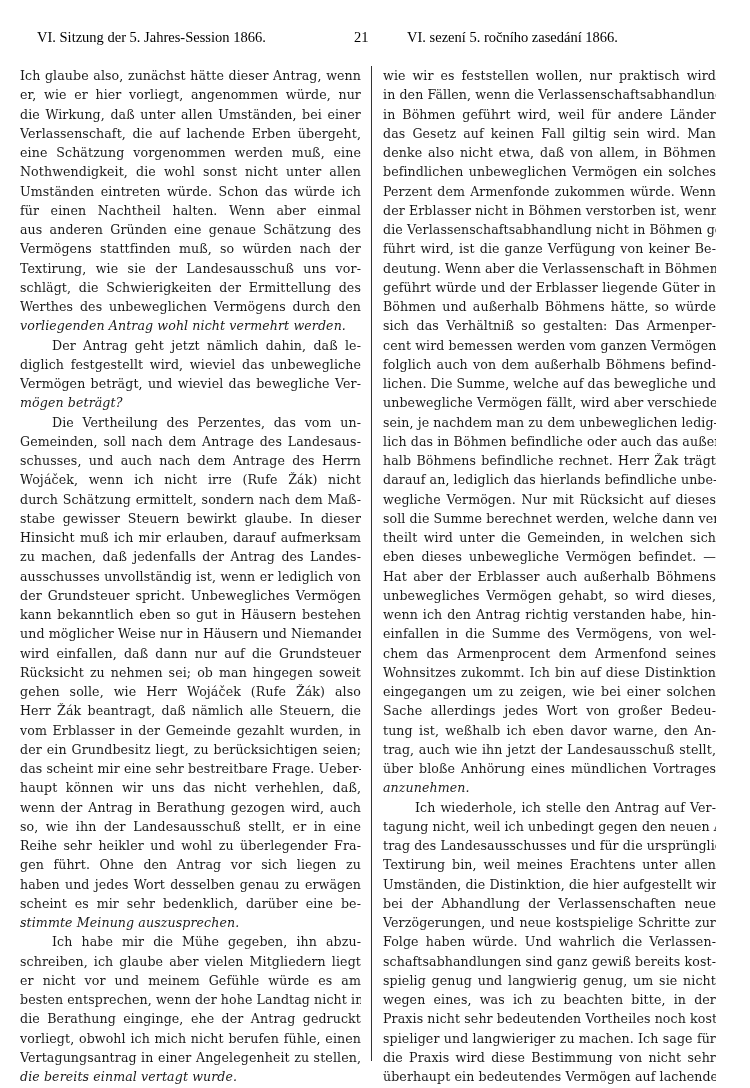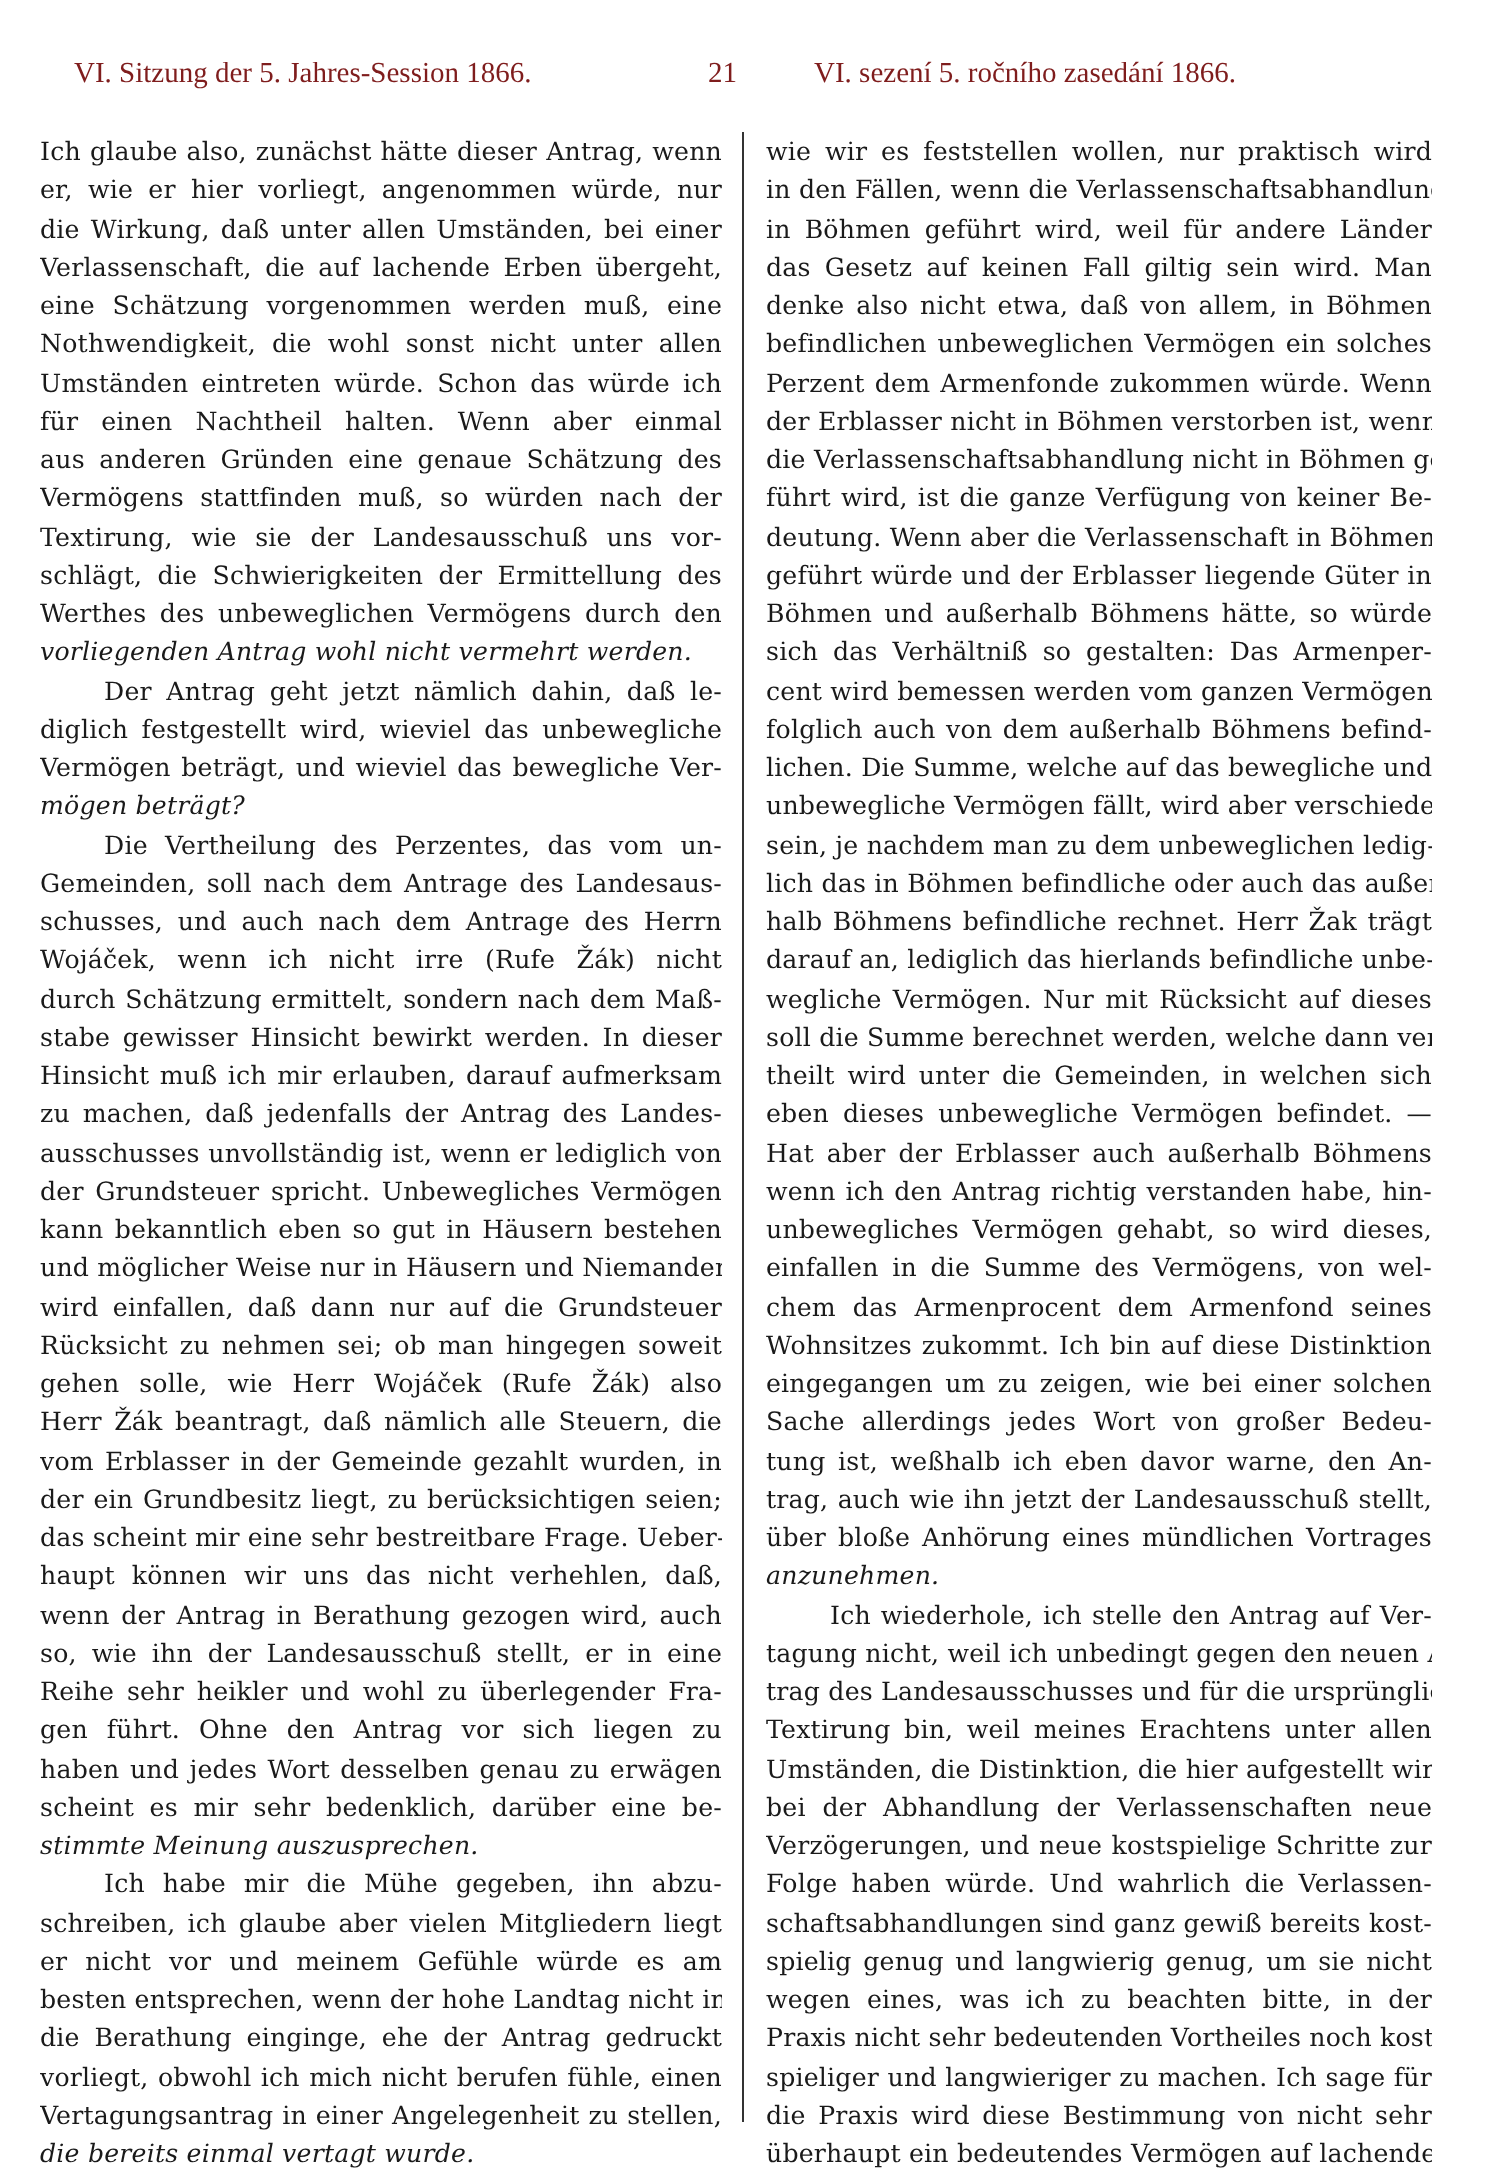--- a/index.html
+++ b/index.html
@@ -1,19 +1,19 @@
 <!DOCTYPE html>
 <html><head>
 <meta charset="utf-8">
 <style>
   html, body { margin: 0; padding: 0; background: #ffffff; }
   body { width: 750px; height: 1088px; position: relative; overflow: hidden;
          font-family: "DejaVu Serif", serif; color: #1a1a1a; }
   .header { position: absolute; top: 29px; left: 0; width: 673px; height: 20px;
-            font-size: 14.5px; font-family: "Liberation Serif", serif; color: #7f1d1d; }
+            font-size: 14.5px; font-family: "Liberation Serif", serif; color: #000000; }
   .header span { position: absolute; top: 0; white-space: nowrap; }
   .h-left { left: 37px; }
   .h-page { left: 354px; }
   .h-right { left: 407px; }
   .col { position: absolute; top: 66px; }
   .col-left { left: 20px; width: 341px; }
   .col-right { left: 383px; width: 333px; }
   .divider { position: absolute; left: 371px; top: 66px; width: 1px; height: 995px; background: #333; }
   .line { display: block; height: 19.25px; line-height: 19.25px; font-size: 12.6px;
           white-space: nowrap; text-align: justify; text-align-last: justify; overflow: hidden;
@@ -47,21 +47,21 @@
     <span class="line last">vorliegenden Antrag wohl nicht vermehrt werden.</span>
     <span class="line indent">Der Antrag geht jetzt nämlich dahin, daß le-</span>
     <span class="line">diglich festgestellt wird, wieviel das unbewegliche</span>
     <span class="line">Vermögen beträgt, und wieviel das bewegliche Ver-</span>
     <span class="line last">mögen beträgt?</span>
     <span class="line indent">Die Vertheilung des Perzentes, das vom un-</span>
     <span class="line">Gemeinden, soll nach dem Antrage des Landesaus-</span>
     <span class="line">schusses, und auch nach dem Antrage des Herrn</span>
     <span class="line">Wojáček, wenn ich nicht irre (Rufe Žák) nicht</span>
     <span class="line">durch Schätzung ermittelt, sondern nach dem Maß-</span>
-    <span class="line">stabe gewisser Hinsicht bewirkt werden. In dieser</span>
+    <span class="line">stabe gewisser Steuern bewirkt glaube. In dieser</span>
     <span class="line">Hinsicht muß ich mir erlauben, darauf aufmerksam</span>
     <span class="line">zu machen, daß jedenfalls der Antrag des Landes-</span>
     <span class="line">ausschusses unvollständig ist, wenn er lediglich von</span>
     <span class="line">der Grundsteuer spricht. Unbewegliches Vermögen</span>
     <span class="line">kann bekanntlich eben so gut in Häusern bestehen</span>
     <span class="line">und möglicher Weise nur in Häusern und Niemandem</span>
     <span class="line">wird einfallen, daß dann nur auf die Grundsteuer</span>
     <span class="line">Rücksicht zu nehmen sei; ob man hingegen soweit</span>
     <span class="line">gehen solle, wie Herr Wojáček (Rufe Žák) also</span>
     <span class="line">Herr Žák beantragt, daß nämlich alle Steuern, die</span>
@@ -107,22 +107,22 @@
     <span class="line">unbewegliche Vermögen fällt, wird aber verschieden</span>
     <span class="line">sein, je nachdem man zu dem unbeweglichen ledig-</span>
     <span class="line">lich das in Böhmen befindliche oder auch das außer-</span>
     <span class="line">halb Böhmens befindliche rechnet. Herr Žak trägt</span>
     <span class="line">darauf an, lediglich das hierlands befindliche unbe-</span>
     <span class="line">wegliche Vermögen. Nur mit Rücksicht auf dieses</span>
     <span class="line">soll die Summe berechnet werden, welche dann ver-</span>
     <span class="line">theilt wird unter die Gemeinden, in welchen sich</span>
     <span class="line">eben dieses unbewegliche Vermögen befindet. —</span>
     <span class="line">Hat aber der Erblasser auch außerhalb Böhmens</span>
+    <span class="line">unbewegliches Vermögen gehabt, so wird dieses,</span>
     <span class="line">wenn ich den Antrag richtig verstanden habe, hin-</span>
-    <span class="line">unbewegliches Vermögen gehabt, so wird dieses,</span>
     <span class="line">einfallen in die Summe des Vermögens, von wel-</span>
     <span class="line">chem das Armenprocent dem Armenfond seines</span>
     <span class="line">Wohnsitzes zukommt. Ich bin auf diese Distinktion</span>
     <span class="line">eingegangen um zu zeigen, wie bei einer solchen</span>
     <span class="line">Sache allerdings jedes Wort von großer Bedeu-</span>
     <span class="line">tung ist, weßhalb ich eben davor warne, den An-</span>
     <span class="line">trag, auch wie ihn jetzt der Landesausschuß stellt,</span>
     <span class="line">über bloße Anhörung eines mündlichen Vortrages</span>
     <span class="line last">anzunehmen.</span>
     <span class="line indent">Ich wiederhole, ich stelle den Antrag auf Ver-</span>

